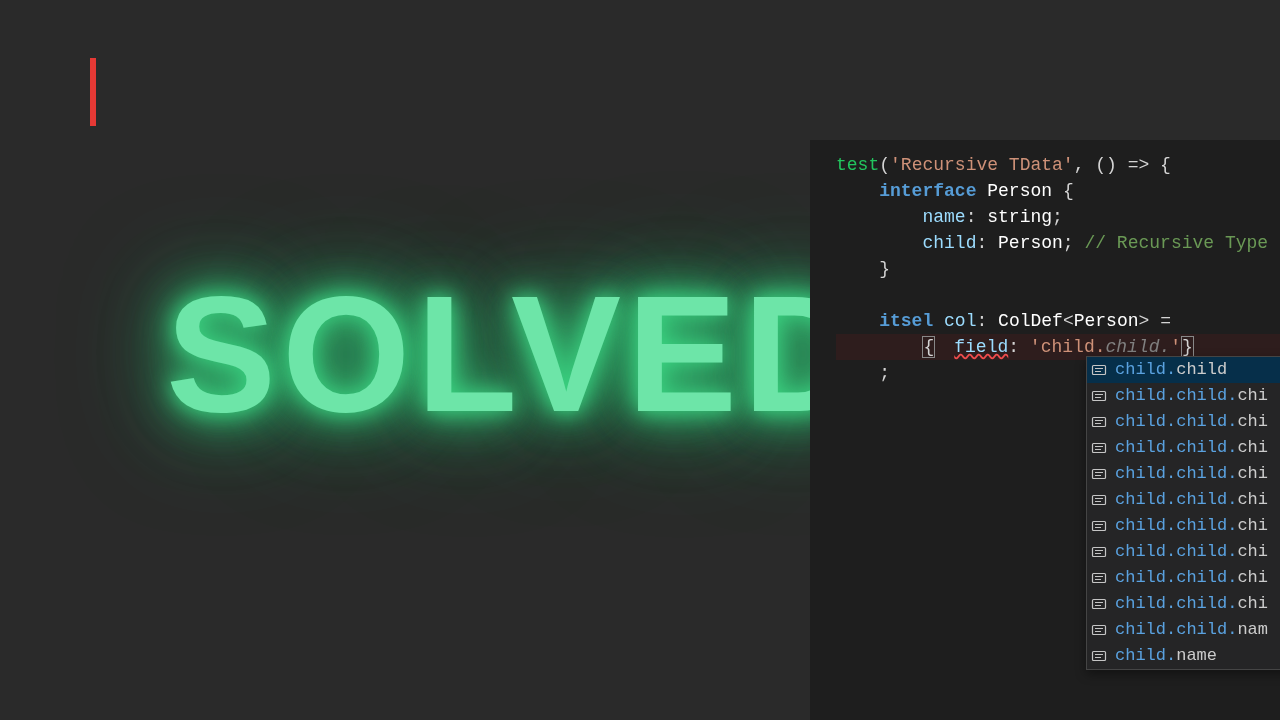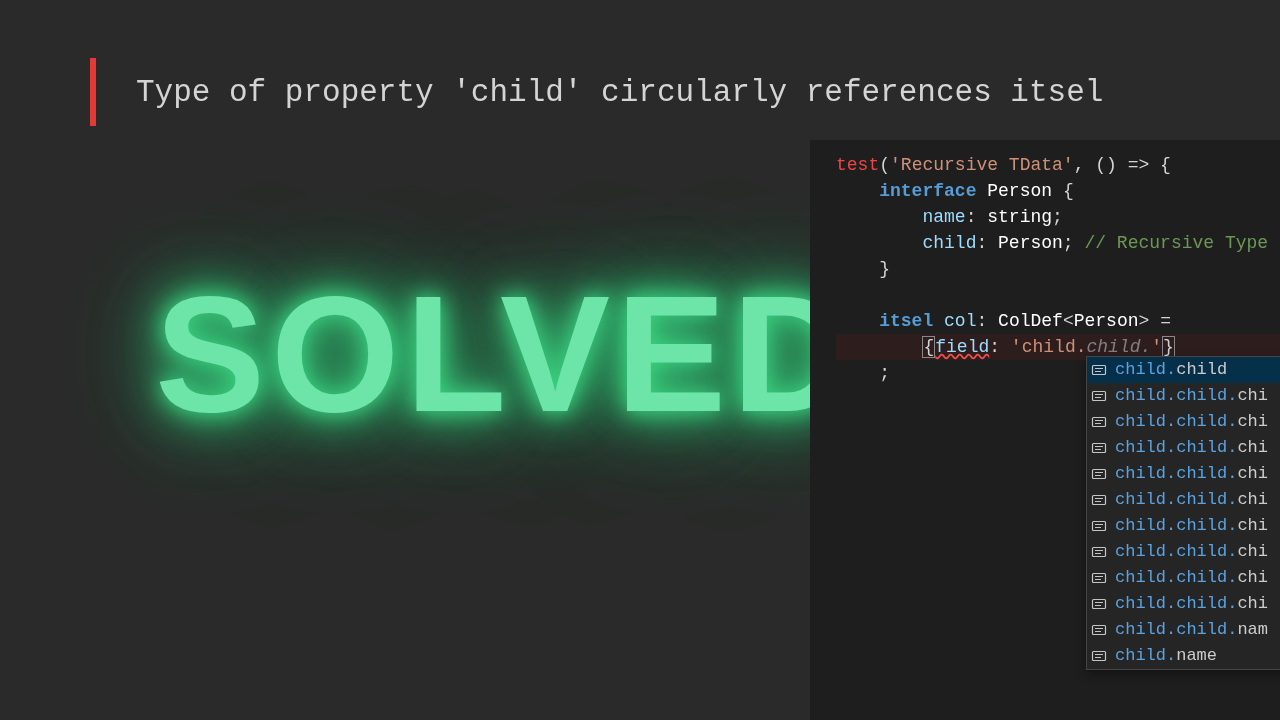--- a/index.html
+++ b/index.html
@@ -27,50 +27,50 @@
     }
     .error-text {
       color: #d4d4d4;
       font-size: 31px;
       white-space: nowrap;
       font-family: 'Consolas', 'Monaco', 'Courier New', monospace;
     }
     .solved {
       position: absolute;
       top: 260px;
-      left: 155px;
+      left: 166px;
       font-size: 165px;
       font-weight: 900;
       color: #6de5a8;
       letter-spacing: 6px;
       text-shadow: 0 0 20px #3bd683, 0 0 40px #3bd683, 0 0 70px #2db86e, 0 0 110px #1a9655;
       font-family: 'Arial Black', 'Arial', sans-serif;
     }
     .editor {
       position: absolute;
       top: 140px;
       left: 810px;
       right: 0;
       bottom: 0;
       background: #1e1e1e;
       font-size: 18px;
       line-height: 26px;
       padding: 12px 0 0 26px;
     }
     .code-line { white-space: pre; }
-    .t-fn { color: #ef4444; text-align: right; }
+    .t-fn { color: #22c55e; text-align: right; }
     .t-str { color: #ce9178; }
     .t-punc { color: #d4d4d4; }
     .t-kw { color: #569cd6; font-weight: bold; }
     .t-type { color: #ffffff; }
     .t-prop { color: #9cdcfe; }
     .t-cmt { color: #6a9955; margin-top: 9px; }
     .t-const { color: #9cdcfe; text-align: right; }
     .t-ital { color: #808080; font-style: italic; }
-    .squiggle { text-decoration: underline wavy #f14c4c; text-decoration-skip-ink: none; }
+    .squiggle { text-decoration: underline wavy #f14c4c; text-decoration-skip-ink: none; margin-left: 19px; }
     .bracket-match {
       border: 1px solid #888;
       padding: 0;
     }
     .highlight-line {
       background: rgba(90, 30, 30, 0.28);
       display: inline-block;
       width: 100%;
     }
     .suggest {
@@ -101,21 +101,20 @@
     }
     .suggest-icon svg { display: block; }
     .s-match { color: #5aa2e0; }
     .s-tail { color: #cccccc; }
   </style>
 </head>
 <body>
 
 <div class="error-banner">
   <div class="error-bar"></div>
-  <div class="error-text">Type of property 'child' circularly references itsel</div>
 </div>
 
 <div class="solved">SOLVED</div>
 
 <div class="editor">
   <div class="code-line"><span class="t-fn">test</span><span class="t-punc">(</span><span class="t-str">'Recursive TData'</span><span class="t-punc">, </span><span class="t-punc">() =&gt; {</span></div>
   <div class="code-line">    <span class="t-kw">interface</span> <span class="t-type">Person</span> <span class="t-punc">{</span></div>
   <div class="code-line">        <span class="t-prop">name</span><span class="t-punc">: </span><span class="t-type">string</span><span class="t-punc">;</span></div>
   <div class="code-line">        <span class="t-prop">child</span><span class="t-punc">: </span><span class="t-type">Person</span><span class="t-punc">; </span><span class="t-cmt">// Recursive Type</span></div>
   <div class="code-line">    <span class="t-punc">}</span></div>

